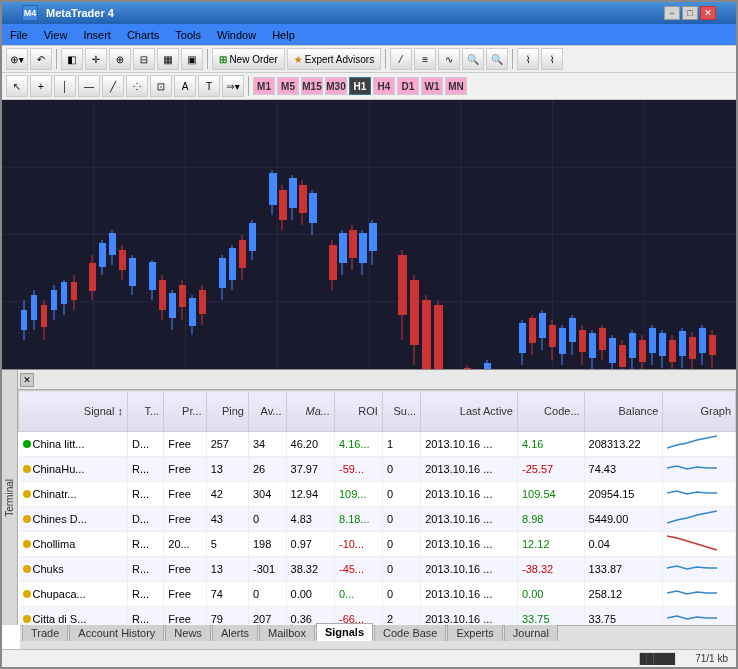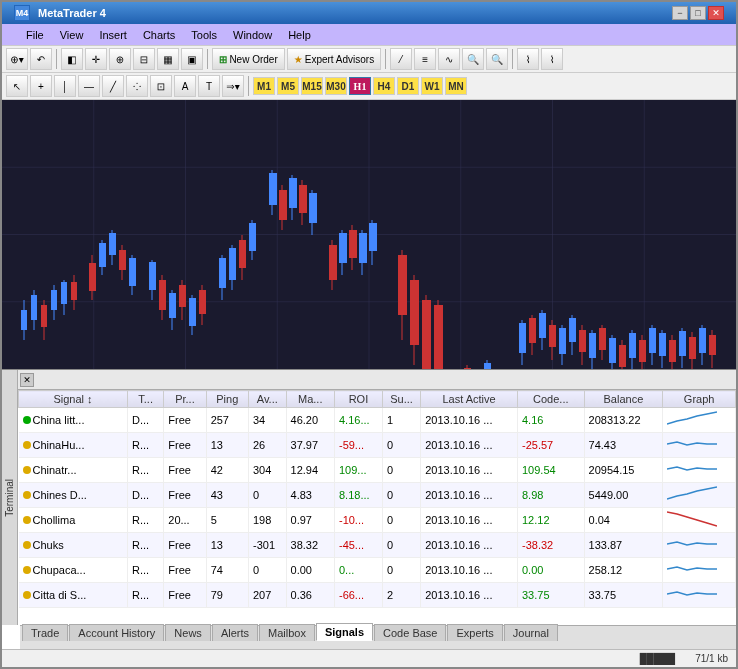--- a/index.html
+++ b/index.html
@@ -1,48 +1,48 @@
 <!DOCTYPE html>
 <html><head>
   <meta charset="utf-8">
   <style>
     * { margin: 0; padding: 0; box-sizing: border-box; }
     body { font-family: 'Segoe UI', Tahoma, Arial, sans-serif; font-size: 11px; background: #c0c0c0; width: 738px; height: 669px; overflow: hidden; }
     
     
     .window { width: 738px; height: 669px; border: 2px solid #888; background: #f0f0f0; display: flex; flex-direction: column; }
-    .title-bar { background: linear-gradient(to bottom, #4a90d9, #2060b0); color: white; height: 22px; display: flex; align-items: center; justify-content: space-between; padding: 0 12px; flex-shrink: 0; }
+    .title-bar { background: linear-gradient(to bottom, #4a90d9, #2060b0); color: white; height: 22px; display: flex; align-items: center; justify-content: space-between; padding: 0 20px; flex-shrink: 0; }
     .title-bar-text { font-size: 11px; font-weight: bold; padding-left: 4px; }
     .title-bar-buttons { display: flex; gap: 2px; }
     .tb-btn { width: 16px; height: 14px; border: 1px solid #999; background: #d4d4d4; font-size: 9px; display: flex; align-items: center; justify-content: center; cursor: pointer; color: #333; }
     .tb-btn.close { background: #e05050; color: white; border-color: #c03030; }
     
     
-    .menu-bar { background: #c4b5fd; height: 22px; display: flex; align-items: center; padding: 0 16px; border-bottom: 1px solid #ccc; flex-shrink: 0; }
+    .menu-bar { background: #3b82f6; height: 22px; display: flex; align-items: center; padding: 0 0; border-bottom: 1px solid #ccc; flex-shrink: 0; }
     .menu-item { padding: 2px 8px; font-size: 11px; cursor: pointer; color: #000; }
     
     
     .toolbar { background: #f0f0f0; border-bottom: 1px solid #ccc; display: flex; align-items: center; padding: 2px 4px; gap: 2px; flex-shrink: 0; flex-wrap: wrap; }
     .toolbar-btn { height: 22px; min-width: 22px; border: 1px solid #ccc; background: linear-gradient(to bottom, #fff, #ddd); display: flex; align-items: center; justify-content: center; cursor: pointer; font-size: 10px; padding: 0 3px; }
     .toolbar-sep { width: 1px; height: 20px; background: #aaa; margin: 0 2px; }
     
     .timebar { background: #f0f0f0; border-bottom: 1px solid #ccc; display: flex; align-items: center; padding: 2px 4px; gap: 2px; flex-shrink: 0; }
-    .time-btn { height: 18px; min-width: 22px; border: 1px solid #ccc; background: #fde047; display: flex; align-items: center; justify-content: center; cursor: pointer; font-size: 10px; font-weight: bold; color: #333; }
-    .time-btn.active { background: #be185d; color: white; border-color: #3377aa; font-family: Liberation Serif, serif; }
+    .time-btn { height: 18px; min-width: 22px; border: 1px solid #ccc; background: #f9a8d4; display: flex; align-items: center; justify-content: center; cursor: pointer; font-size: 10px; font-weight: bold; color: #333; }
+    .time-btn.active { background: #404040; color: white; border-color: #3377aa; }
     
     
     .chart-area { flex: 1; background: #1a1a2e; position: relative; overflow: hidden; min-height: 220px; max-height: 360px; }
     
     
     .signals-panel { flex-shrink: 0; background: white; border-top: 1px solid #888; display: flex; flex-direction: column; height: 280px; }
     
     .table-container { flex: 1; overflow-y: auto; overflow-x: hidden; }
     table { width: 100%; border-collapse: collapse; font-size: 11px; }
     .col-header { background: #dde; position: sticky; top: 0; z-index: 10; }
-    .col-header th { padding: 2px 4px; border: 1px solid #ccc; text-align: center; font-weight: normal; white-space: nowrap; cursor: pointer; background: linear-gradient(to bottom, #eef, #dde); color: #333; }
+    .col-header th { padding: 14px 4px; border: 1px solid #ccc; text-align: right; font-weight: normal; white-space: nowrap; cursor: pointer; background: linear-gradient(to bottom, #eef, #dde); color: #333; }
     
     tr:nth-child(even) { background: #f5f5ff; }
     tr:nth-child(odd) { background: #ffffff; }
     
     td { padding: 1px 4px; border-right: 1px solid #eee; border-bottom: 1px solid #eee; white-space: nowrap; overflow: hidden; text-overflow: ellipsis; max-width: 80px; }
     
     
     .tab-bar { height: 24px; background: #e0e0e0; display: flex; align-items: flex-end; border-top: 1px solid #aaa; flex-shrink: 0; padding: 8px 2px; margin-left: 18px; }
     .tab { padding: 2px 8px; font-size: 11px; border: 1px solid #aaa; border-bottom: none; background: #d0d0d0; cursor: pointer; margin-right: 1px; color: #333; }
     .tab.active { background: white; border-bottom: 1px solid white; color: #000; font-weight: bold; z-index: 1; }
@@ -57,21 +57,21 @@
     
     ::-webkit-scrollbar { width: 12px; height: 12px; }
     ::-webkit-scrollbar-track { background: #e8e8e8; }
     ::-webkit-scrollbar-thumb { background: #aaa; border: 1px solid #888; }
     
     .col-signal { width: 90px; }
     .col-t { width: 30px; }
     .col-pr { width: 35px; }
     .col-ping { width: 35px; }
     .col-av { width: 30px; }
-    .col-ma { width: 40px; }
+    .col-ma { width: 40px; font-style: italic; }
     .col-roi { width: 35px; }
     .col-su { width: 25px; }
     .col-la { width: 80px; }
     .col-gr { width: 55px; }
     .col-bal { width: 65px; }
     .col-graph { width: 60px; }
 
     .neg { color: #cc0000; }
     .pos { color: #008800; }
   </style>

